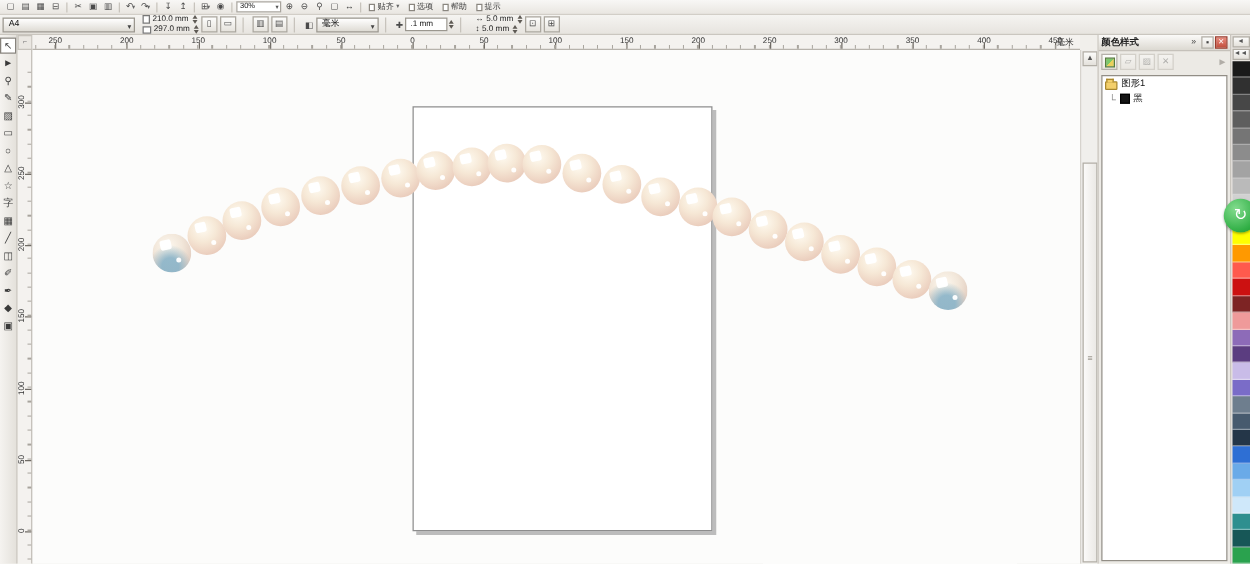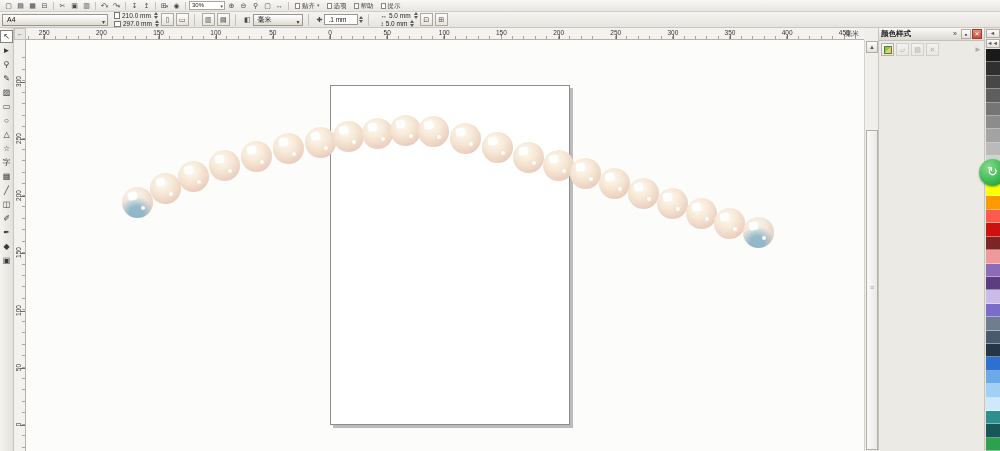--- a/index.html
+++ b/index.html
@@ -336,20 +336,31 @@
     <span class="dbtn close">✕</span>
   </div>
   <div class="dtools">
     <div class="dtb">
         <span class="chip"></span>
       </div>
     <div class="dtb dis">▱</div>
     <div class="dtb dis">▨</div>
     <div class="dtb dis">✕</div>
     <span class="darrow">►</span>
+  </div>
+  <div class="dtree">
+    <div class="trow">
+      <span class="folder"></span>
+      <span>图形1</span>
+    </div>
+    <div class="trow">
+      <span class="conn">└</span>
+      <span class="bsw"></span>
+      <span>黑</span>
+    </div>
   </div>
 </div>
 
 <div class="palette">
   <div class="pbtn">◄</div>
   <div class="pbtn">◄◄</div>
   <div class="swatches" id="swatches">
       <div class="sw" style="background: rgb(26, 26, 26);"></div>
       <div class="sw" style="background: rgb(48, 48, 48);"></div>
       <div class="sw" style="background: rgb(71, 71, 71);"></div>

